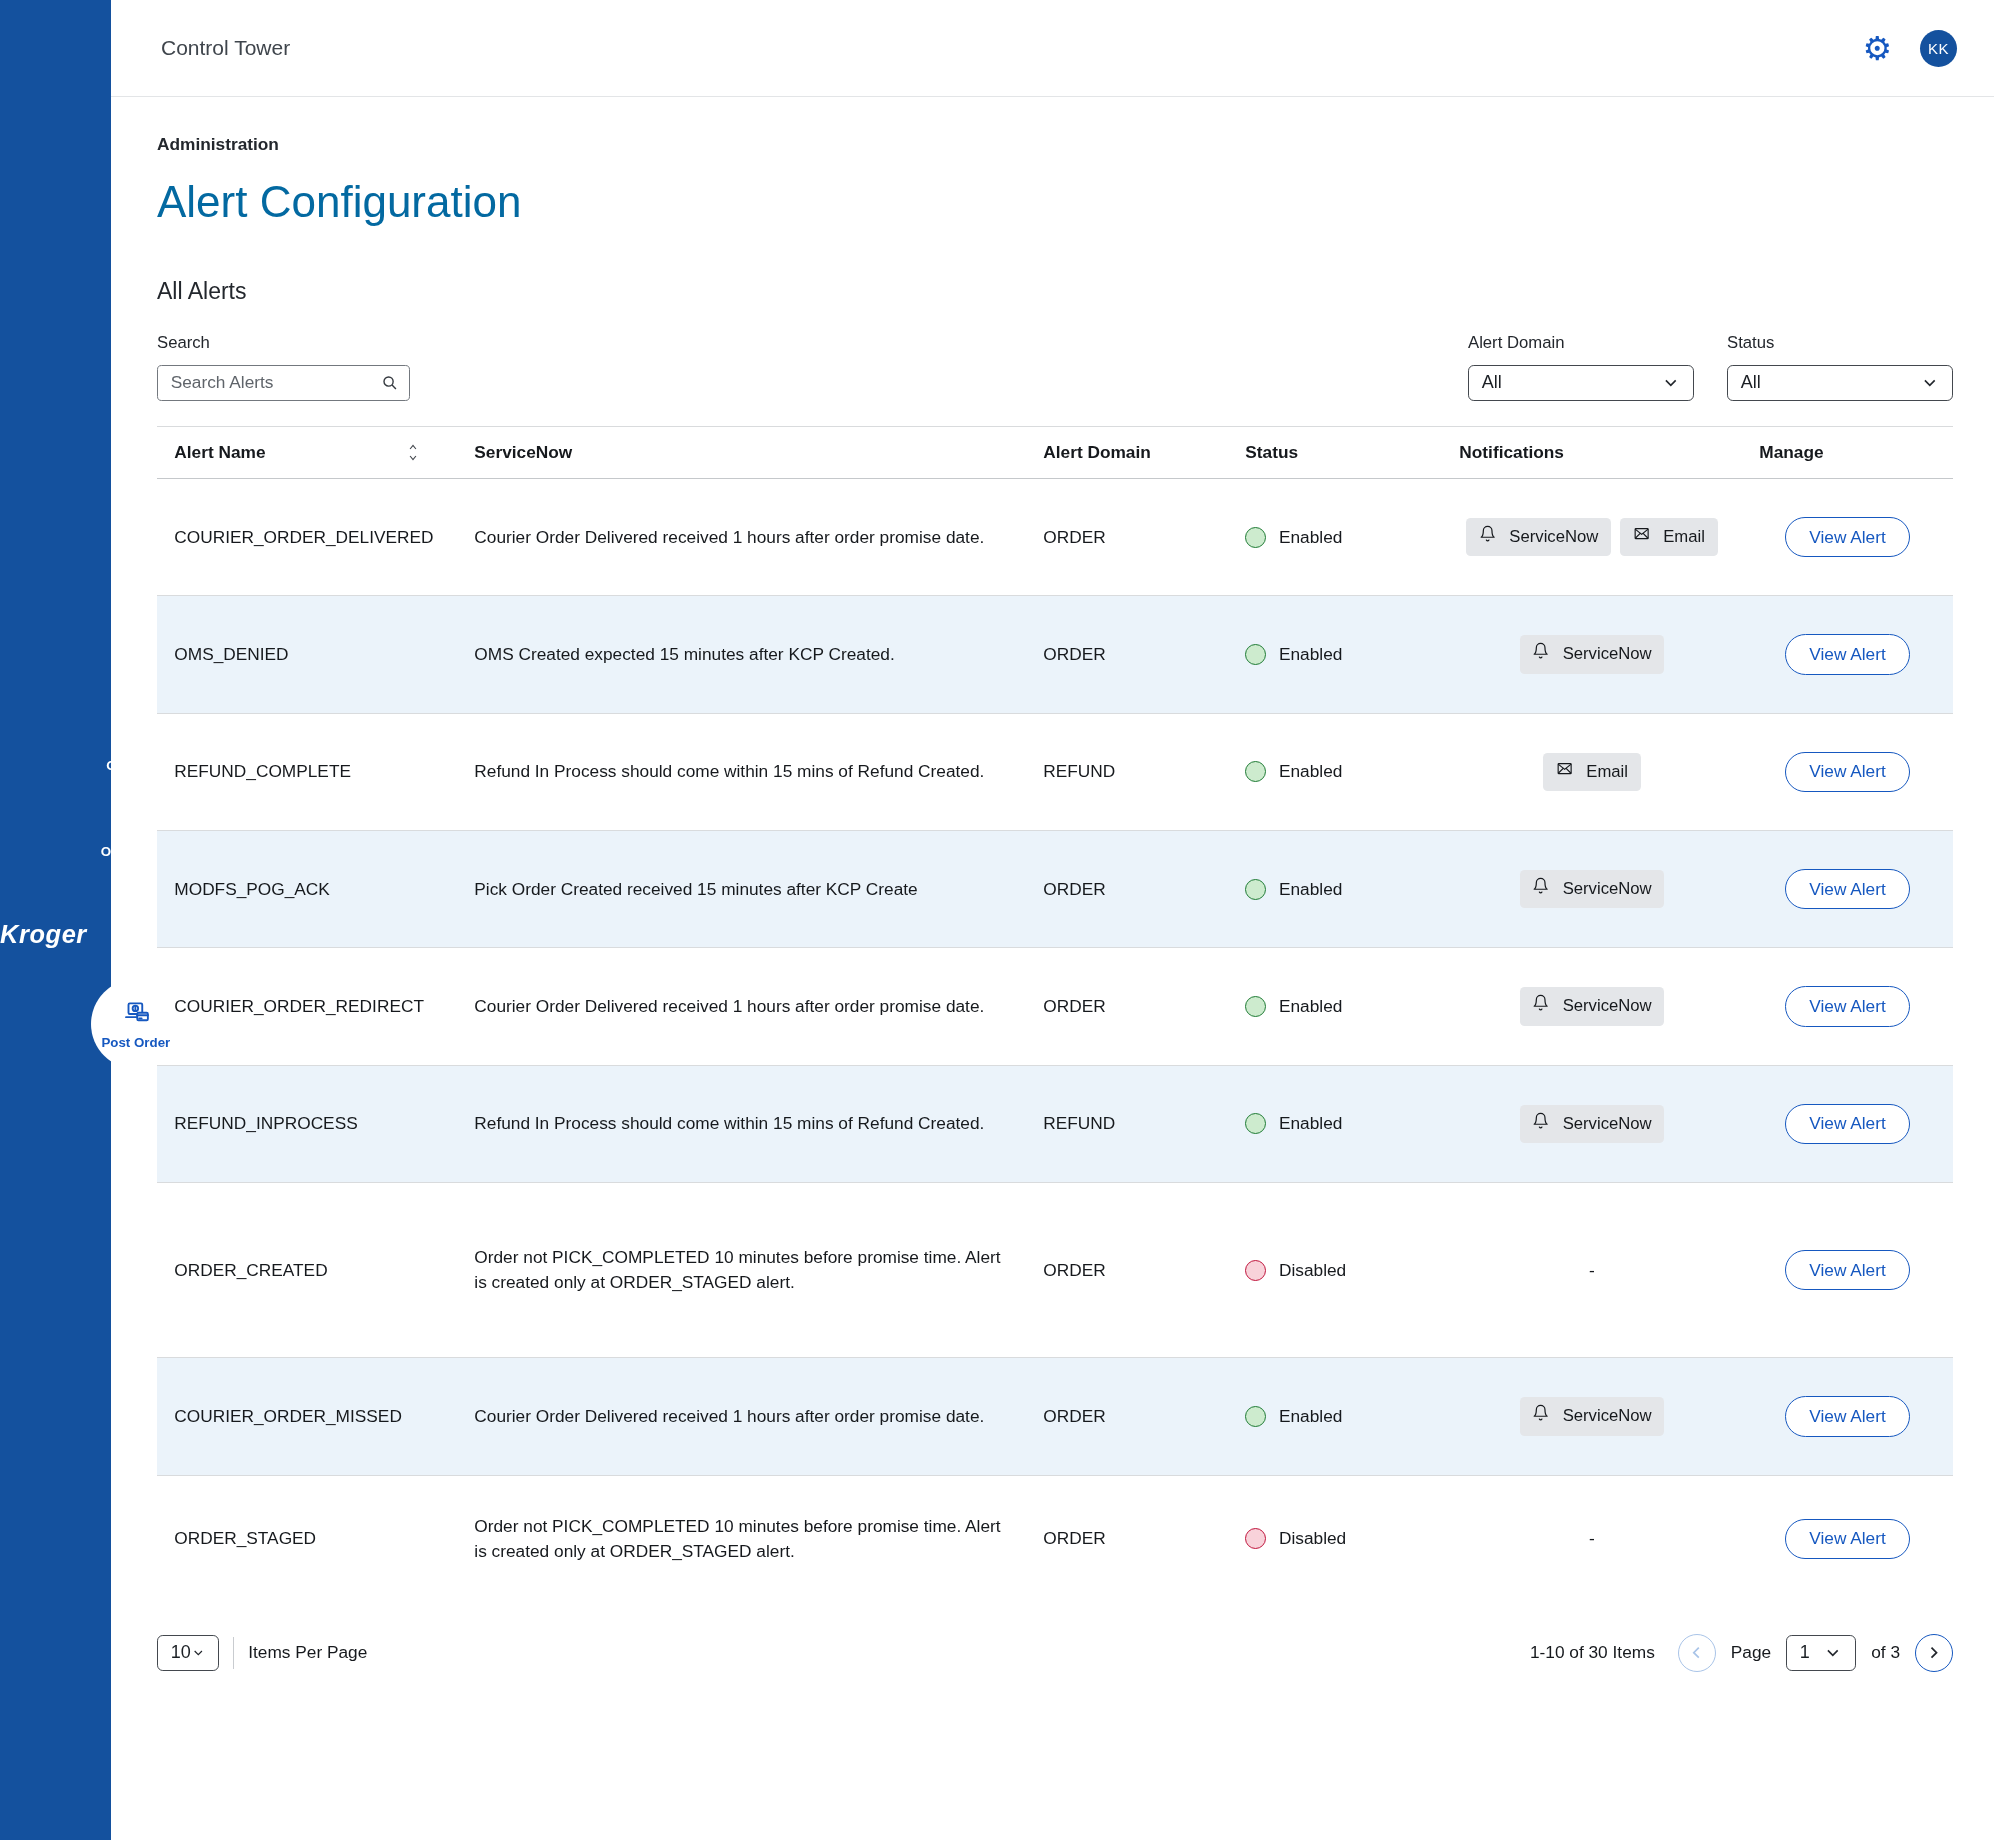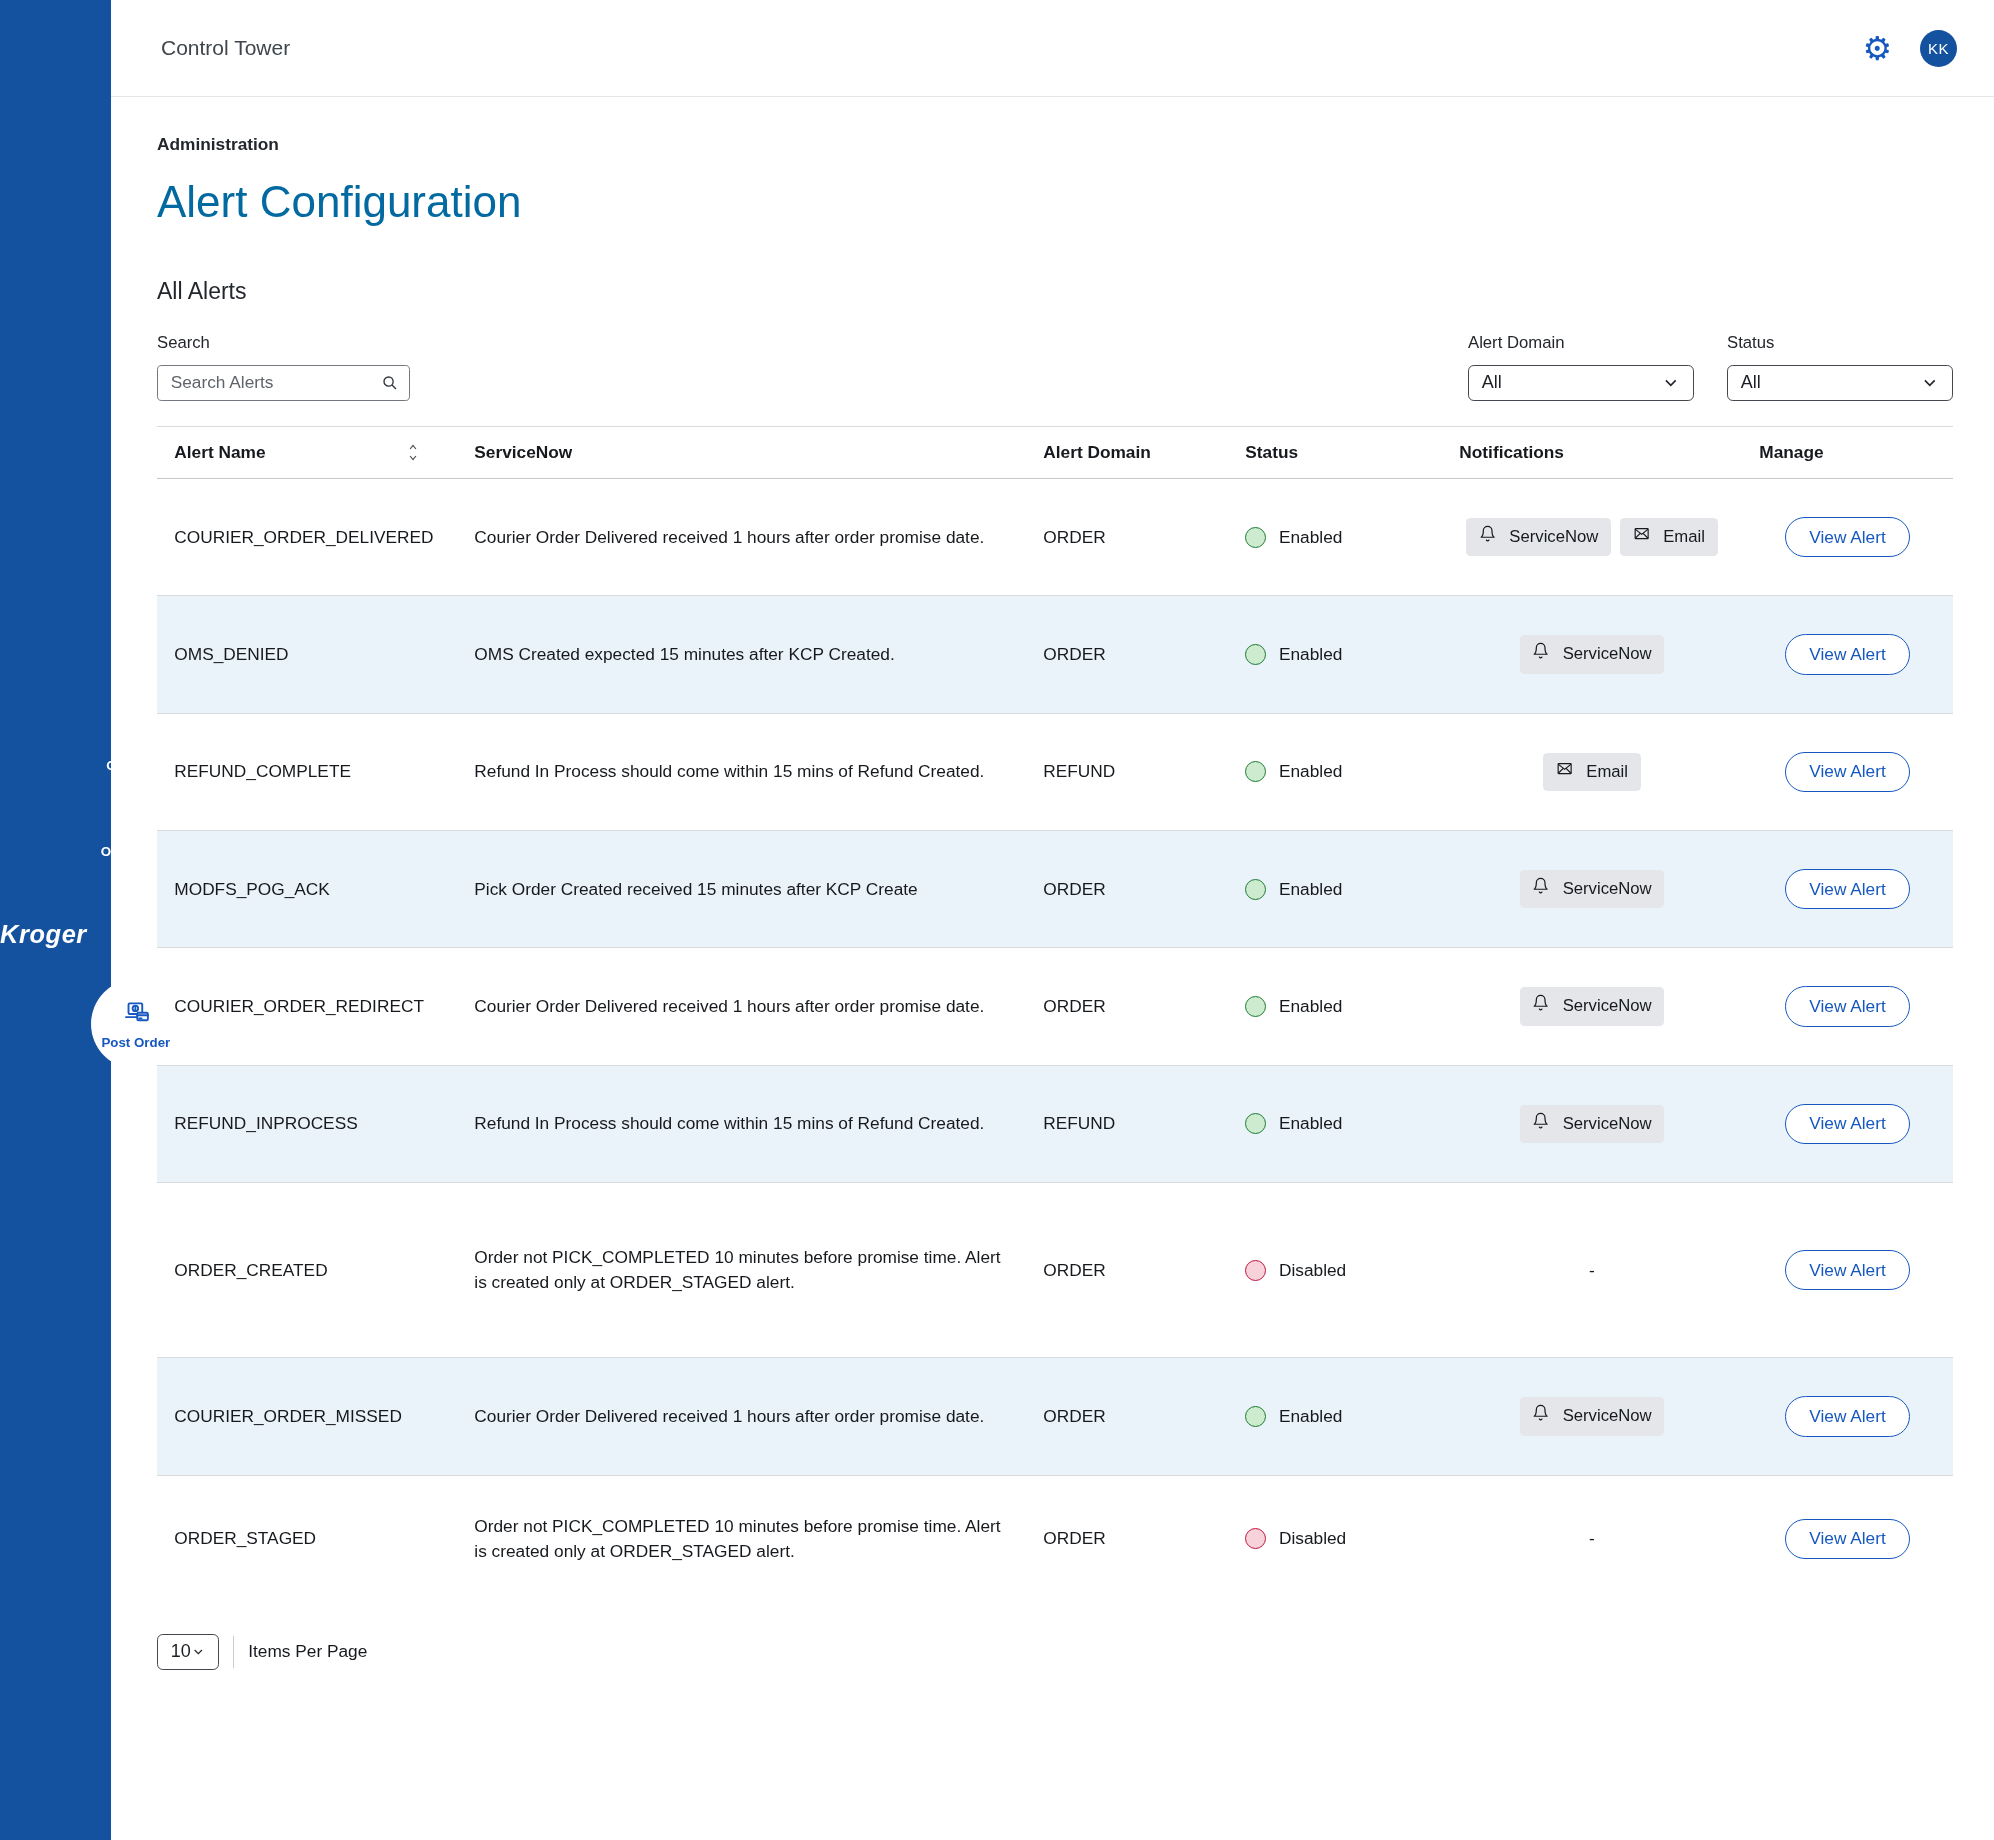--- a/index.html
+++ b/index.html
@@ -510,17 +510,38 @@
         <div class="pp-group">
           <div class="select select-small">
             <span>10</span>
             <svg class="chev" viewBox="0 0 24 24" fill="none" stroke="#23272d" stroke-width="2">
                 <polyline points="6 9 12 15 18 9"></polyline>
               </svg>
           </div>
           <div class="pp-divider"></div>
           <span class="pp-label">Items Per Page</span>
         </div>
+        <div class="pag-right">
+          <span class="range-text">1-10 of 30 Items</span>
+          <div class="circle-btn prev">
+            <svg viewBox="0 0 24 24" fill="none" stroke="currentColor" stroke-width="2.4">
+                <polyline points="15 5 8 12 15 19"></polyline>
+              </svg>
+          </div>
+          <span class="pp-label">Page</span>
+          <div class="select select-small" style="width:70px;">
+            <span>1</span>
+            <svg class="chev" viewBox="0 0 24 24" fill="none" stroke="#23272d" stroke-width="2">
+                <polyline points="6 9 12 15 18 9"></polyline>
+              </svg>
+          </div>
+          <span class="pp-label">of 3</span>
+          <div class="circle-btn next">
+            <svg viewBox="0 0 24 24" fill="none" stroke="currentColor" stroke-width="2.4">
+                <polyline points="9 5 16 12 9 19"></polyline>
+              </svg>
+          </div>
+        </div>
       </div>
     </main>
   </div>
 </div>
 
 
 </body></html>

